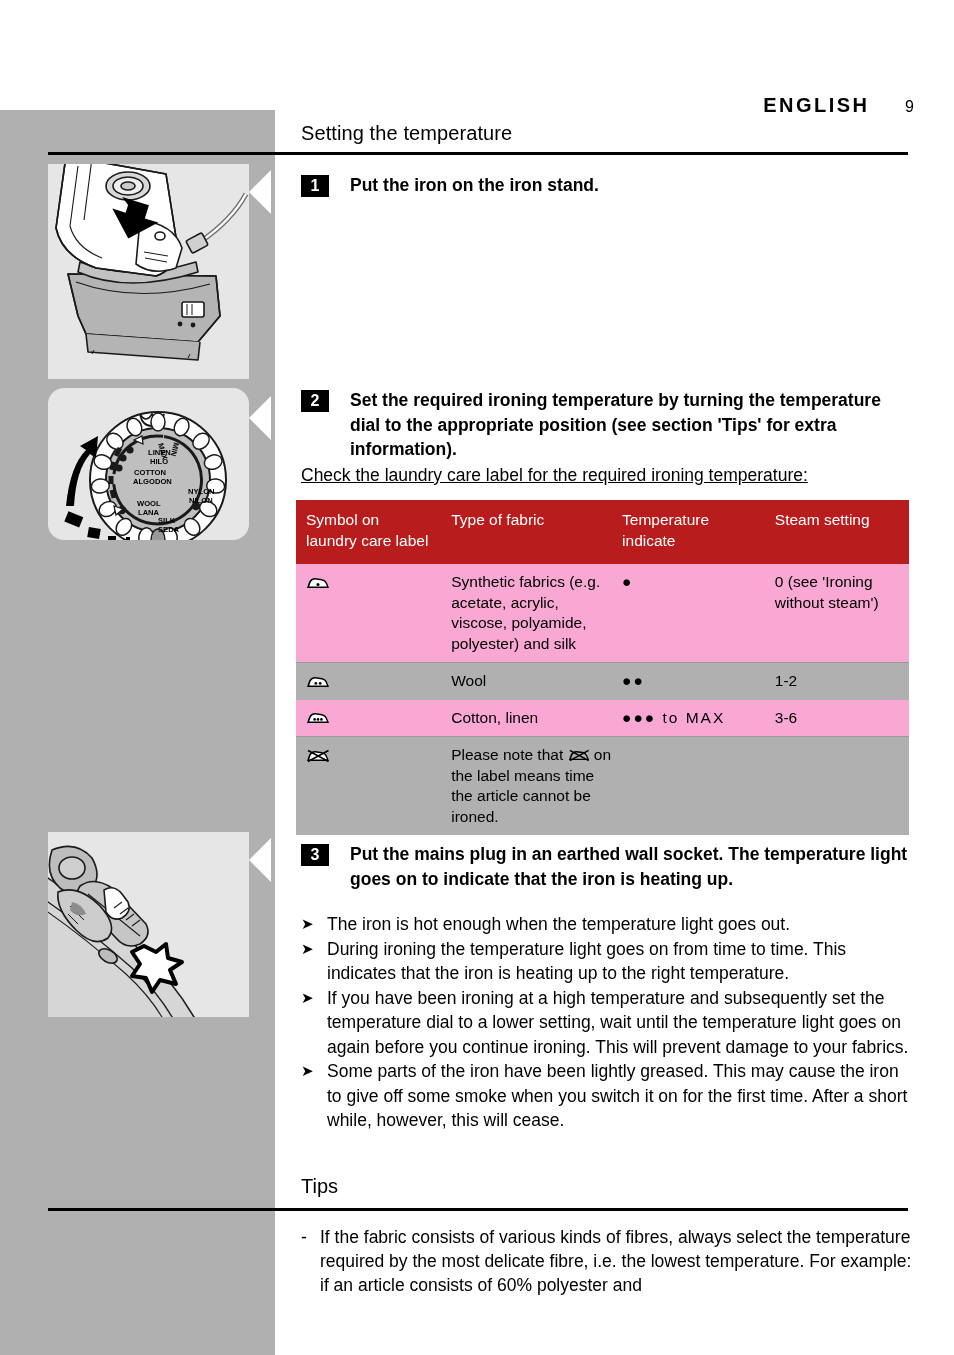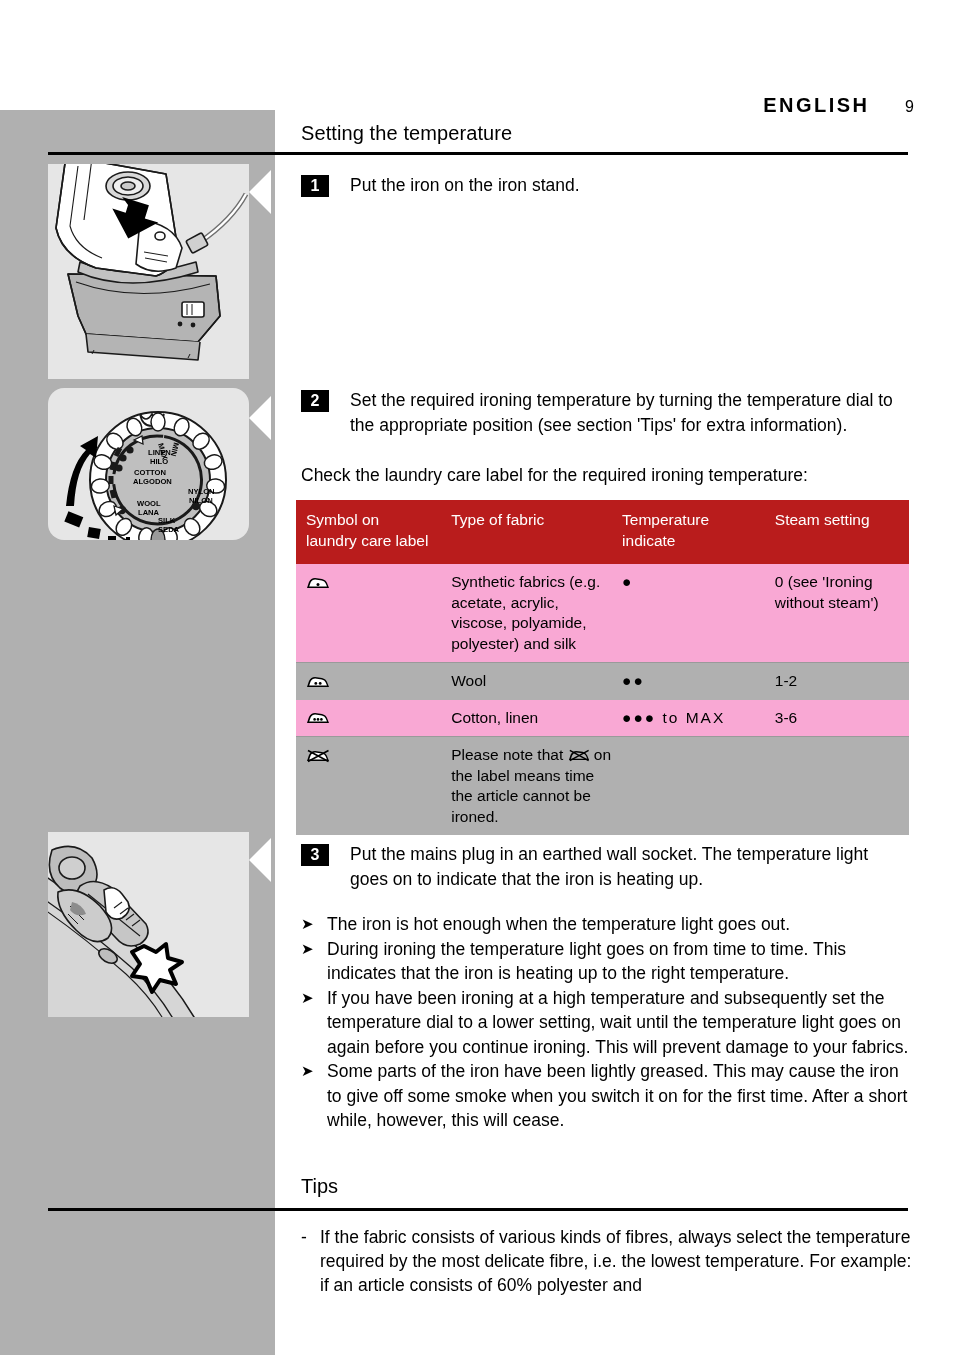--- a/index.html
+++ b/index.html
@@ -70,30 +70,31 @@
   .step{
     position:absolute;left:301px;display:flex;align-items:flex-start;
   }
   .step .num{
     width:28px;height:22px;background:#000;color:#fff;
     font-size:16px;font-weight:bold;
     display:flex;align-items:center;justify-content:center;
     flex:0 0 auto;margin-top:2px;
   }
   .step .txt{
-    margin-left:21px;font-size:17.5px;font-weight:normal;
+    margin-left:21px;font-size:17.5px;font-weight:bold;
     line-height:24.5px;width:560px;
   }
   #step1{top:173px;}
   #step2{top:388px;}
   #step3{top:842px;}
 
   .plain-line{
     position:absolute;left:301px;font-size:17.5px;line-height:24px;
     width:610px;
+    text-decoration:underline;
   }
   #check-line{top:463px;}
 
   
   #spec-table{
     position:absolute;left:296px;top:500px;width:613px;
     border-collapse:collapse;
     font-size:15.5px;
     line-height:20.5px;
   }

